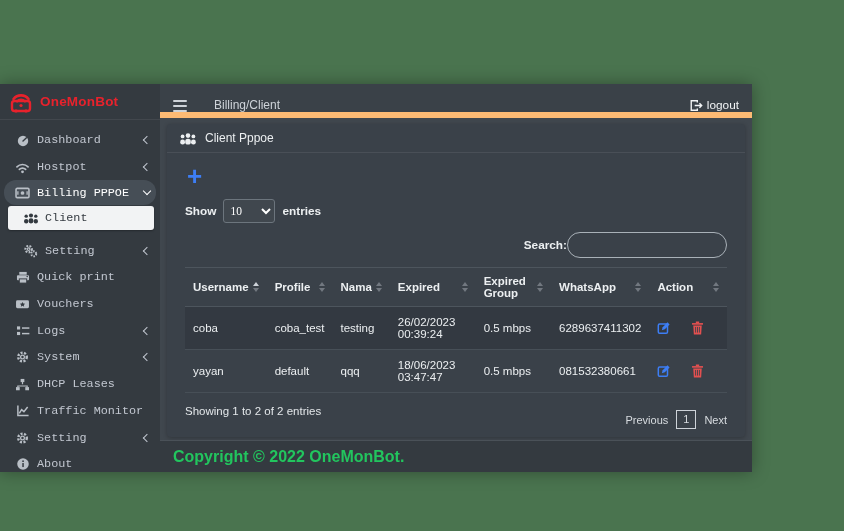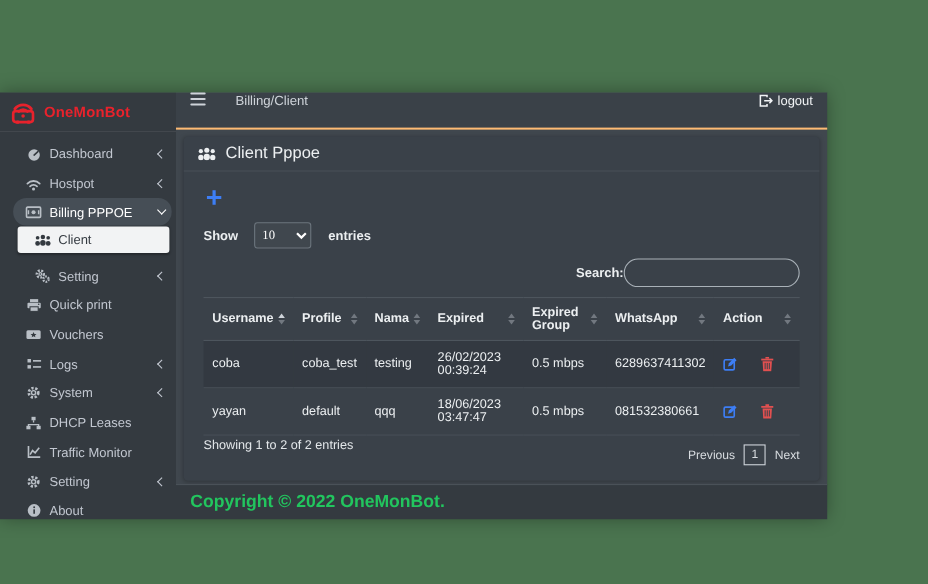--- a/index.html
+++ b/index.html
@@ -7,58 +7,58 @@
   body { font-family:"Liberation Sans", sans-serif; background:#4a744f; position:relative; }
 
   .app { position:absolute; top:84px; left:0; width:752px; height:388px;
          display:flex; box-shadow:0 0 16px rgba(0,0,0,.35); }
 
   
   .sidebar { width:160px; flex-shrink:0; background:#343a40; display:flex; flex-direction:column; }
   .brand { height:36px; display:flex; align-items:center; gap:7px; padding:0 9px;
            border-bottom:1px solid rgba(255,255,255,.07); flex-shrink:0; }
   .brand-title { color:#e8222c; font-weight:bold; font-size:13.5px; letter-spacing:.2px; }
-  .nav { flex:1; padding:7px 0 0 8px; }
+  .nav { flex:1; padding:7px 0 0 0;font-family:Liberation Mono, monospace; }
   .nav-item { height:26.7px; display:flex; align-items:center; gap:6px; padding:0 10px 0 14px;
               color:#c2c7d0; font-size:11.8px; cursor:pointer; }
   .nav-item .ico { width:17px; height:15px; display:flex; align-items:center; justify-content:center;
                    color:#b9bfc6; flex-shrink:0; position:relative; }
   .nav-item.active-parent { background:#464e56; color:#fff; margin:0 4px; padding:0 6px 0 10px;
                             border-radius:12px; height:25px; }
   .nav-item.sub { padding-left:22px; }
   .nav-item.active-white { background:#f2f3f4; color:#343a40; margin:1px 6px 7px 8px;
                            padding:0 6px 0 14px; border-radius:3px; height:24px;
                            box-shadow:0 1px 2px rgba(0,0,0,.3); }
   .nav-item.active-white .ico { color:#343a40; }
   .chev { width:6px; height:6px; border:solid currentColor; border-width:0 1.8px 1.8px 0;
           margin-left:auto; flex-shrink:0; }
   .chev-left { transform:rotate(135deg); }
   .chev-down { transform:rotate(45deg); margin-top:-3px; }
 
   
   .main { flex:1; display:flex; flex-direction:column; min-width:0; }
-  .navbar { height:34px; background:#3a4148; border-bottom:2px solid #fdba74;
-            display:flex; align-items:flex-start; padding:0 13px; flex-shrink:0; }
+  .navbar { height:34px; background:#3a4148; border-bottom:6px solid #fdba74;
+            display:flex; align-items:flex-end; padding:0 13px; flex-shrink:0; }
   .burger { display:flex; flex-direction:column; gap:2.6px; cursor:pointer; }
   .burger span { width:14px; height:2.2px; background:#ced3d9; border-radius:1px; }
   .nav-title { color:#ced3d9; font-size:12px; margin-left:27px; }
   .logout { margin-left:auto; display:flex; align-items:center; gap:4px; color:#f1f3f5;
             font-size:11.8px; cursor:pointer; }
 
   .content { flex:1; background:#40474e; padding:6px 7px 3px; min-height:0; }
   .card { background:#3a4149; border-radius:4px; height:100%; display:flex; flex-direction:column;
           box-shadow:0 1px 4px rgba(0,0,0,.25); }
   .card-header { padding:7px 12px; display:flex; align-items:center; gap:8px; color:#eceff1;
-                 font-size:15px; border-bottom:1px solid rgba(255,255,255,.08); flex-shrink:0; }
+                 font-size:12px; border-bottom:1px solid rgba(255,255,255,.08); flex-shrink:0; }
   .card-body { padding:8px 18px 10px; flex:1; }
 
   .add-btn { color:#3d7ef5; font-size:26px; font-weight:bold; line-height:22px; width:20px;
              cursor:pointer; margin:4px 0 12px 2px; }
 
-  .controls-top { display:flex; align-items:center; gap:15px; color:#eceff1; font-size:11.8px;
+  .controls-top { display:flex; align-items:center; gap:7px; color:#eceff1; font-size:11.8px;
                   font-weight:bold; }
   .len-select { background:#40474e; color:#fff; border:1px solid #6c757d; border-radius:3px;
                 height:24px; width:52px; font-size:11.5px; font-family:Liberation Serif, serif; padding:0 2px; }
   .controls-search { display:flex; justify-content:flex-end; align-items:center; gap:0;
                      margin-top:9px; color:#eceff1; font-size:11.8px; font-weight:bold; }
   .search-input { width:160px; height:26px; border-radius:14px; border:1px solid #a9b1b8;
                   background:transparent; color:#fff; padding:0 12px; outline:none; font-size:12px; }
 
   table { width:100%; border-collapse:collapse; margin-top:9px; color:#eceff1; font-size:11.5px; }
   thead th { border-top:1px solid #4d555d; border-bottom:1px solid #4d555d; padding:7px 8px;
@@ -68,21 +68,21 @@
   .sort i { display:block; width:0; height:0; border-left:3.5px solid transparent;
             border-right:3.5px solid transparent; }
   .sort .up { border-bottom:4.5px solid #ced3d9; opacity:.38; }
   .sort .dn { border-top:4.5px solid #ced3d9; opacity:.38; }
   .sort.asc .up { opacity:1; }
   tbody td { padding:9px 8px; border-bottom:1px solid #474f57; }
   tbody tr.odd { background:rgba(0,0,0,.11); }
   .action-cell { display:flex; align-items:center; gap:20px; }
   .icon-btn { cursor:pointer; display:inline-flex; }
 
-  .table-bottom { display:flex; justify-content:space-between; align-items:flex-start; margin-top:3px; }
+  .table-bottom { display:flex; justify-content:space-between; align-items:flex-start; margin-top:12px; }
   .dt-info { font-size:11.5px; color:#e3e7ea; }
   .pagination { display:flex; align-items:center; gap:8px; font-size:11px; color:#d8dce0;
                 margin-top:5px; }
   .page-btn { cursor:pointer; }
   .page-box { border:1px solid #ced3d9; padding:2px 6px 3px; min-width:8px; text-align:center;
               cursor:pointer; }
 
   .app-footer { height:32px; background:#343a40; border-top:1px solid #4a5158; display:flex;
                 align-items:center; padding:0 13px; color:#22c55e; font-weight:bold;
                 font-size:16px; flex-shrink:0; }

